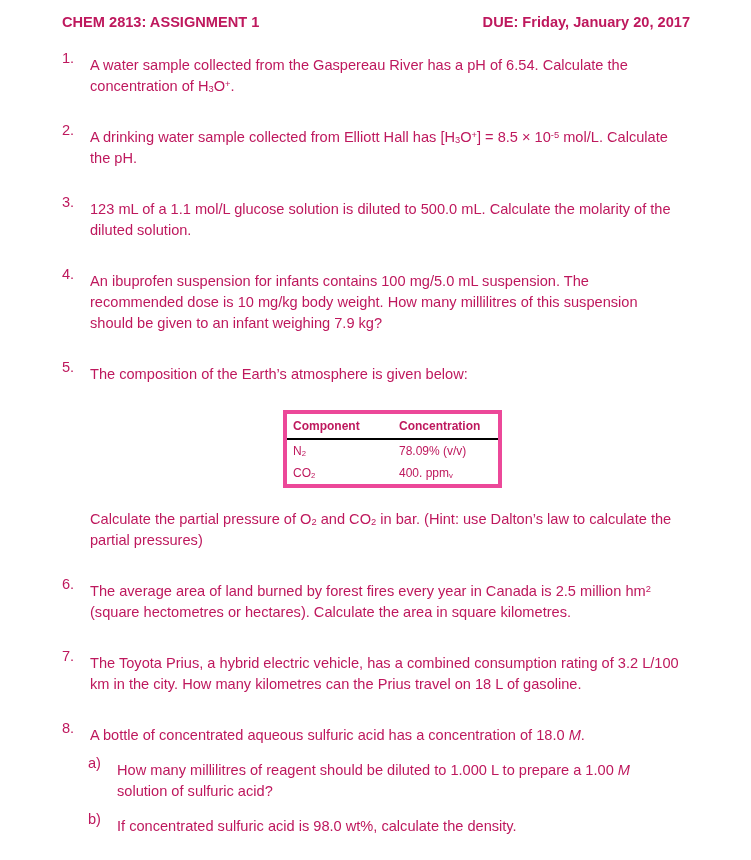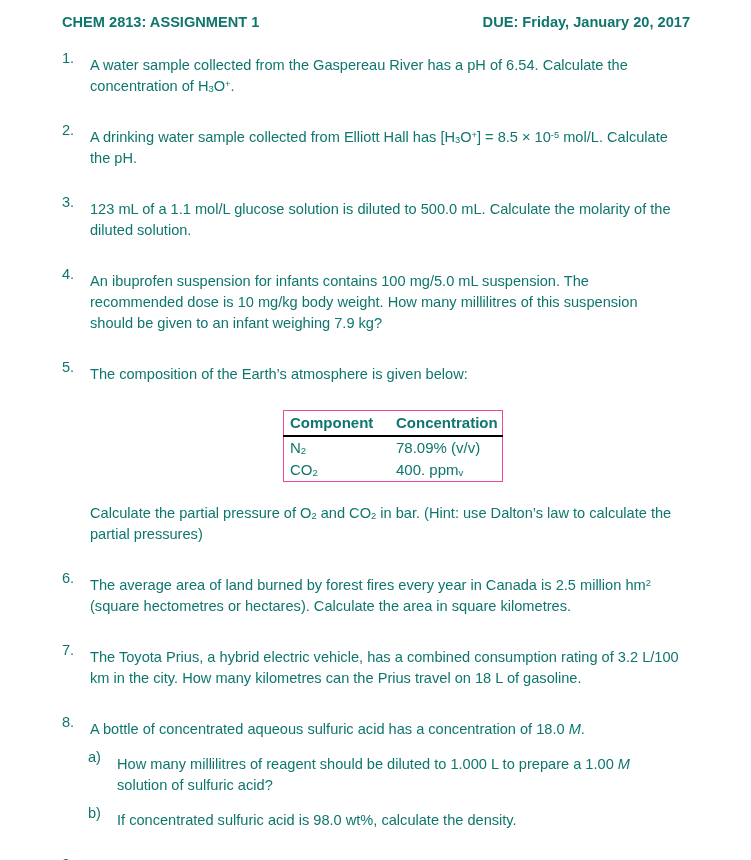--- a/index.html
+++ b/index.html
@@ -1,42 +1,42 @@
 <!DOCTYPE html>
 <html><head>
 <meta charset="utf-8">
 <style>
   html, body { margin: 0; padding: 0; background: #ffffff; }
   .page {
     width: 751px; height: 860px; box-sizing: border-box;
     padding: 12px 61px 0 62px;
-    background: #ffffff; color: #0f766e;
+    background: #ffffff; color: #be185d;
     font-family: "Liberation Sans", "DejaVu Sans", sans-serif;
     font-size: 14.6px; line-height: 21px;
     overflow: hidden;
   }
   .header { display: flex; justify-content: space-between; font-weight: 700; }
   .intro { font-weight: 700; margin: 22px 0 0 0; }
   .intro .u { text-decoration: underline; }
   #questions { margin-top: 15px; }
   .q { margin-bottom: 16px; }
   .qrow { display: flex; }
   .qnum { flex: 0 0 21px; }
   .qbody { flex: 1; min-width: 0; }
   .qtext, .stext, .followup { margin: 7px; }
   sub, sup { font-size: 0.64em; line-height: 0; }
   sup { vertical-align: 0.45em; }
   sub { vertical-align: -0.14em; }
   i { font-style: italic; }
   .sub-row { display: flex; margin-left: 5px; }
   .sletter { flex: 0 0 22px; }
   .atm {
-    border-collapse: collapse; border: 1px solid #ec4899;
+    border-collapse: collapse; border: 4px solid #ec4899;
     table-layout: fixed; margin: 25px 0 0 200px;
-    line-height: 20px; font-size: 15px;
+    line-height: 20px; font-size: 12px;
   }
   .atm th, .atm td { padding: 1px 4px 1px 6px; text-align: left; vertical-align: top; }
   .atm th { font-weight: 700; border-bottom: 2px solid #000; padding-top: 2px; padding-bottom: 2px; }
   .atm th:first-child, .atm td:first-child { width: 96px; }
   .atm th:last-child, .atm td:last-child { width: 95px; }
   .followup { margin-top: 21px; }
   .equation { text-align: center; margin-top: 14px; }
 </style>
 </head>
 <body>

